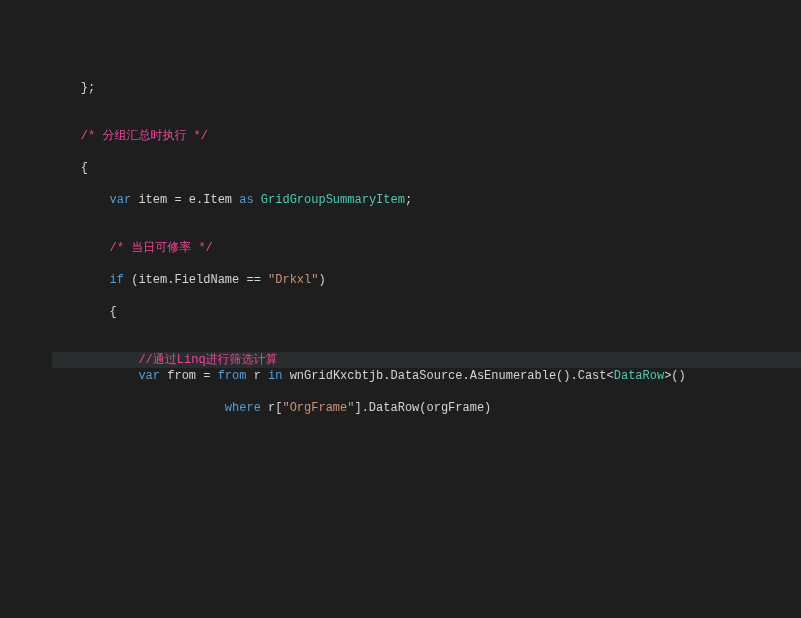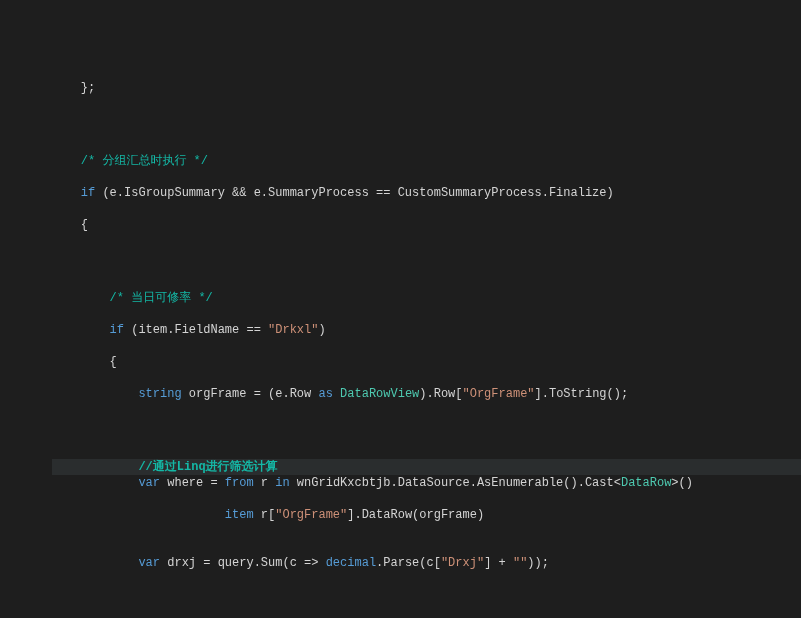--- a/index.html
+++ b/index.html
@@ -1,45 +1,43 @@
 <!DOCTYPE html>
 <html><head>
   <meta charset="utf-8">
   <style>
     * { margin:0; padding:0; box-sizing:border-box; }
     body { background:#1e1e1e; font-family:"Consolas","Courier New",monospace; font-size:12px; line-height:16px; color:#d4d4d4; padding:0 0 0 52px; white-space:pre; }
     .ln { display:block; }
-    .cm { color:#14b8a6;margin-top:25px; }
+    .cm { color:#ec4899; }
     .kw { color:#569cd6; }
     .st { color:#ce9178; }
     .tp { color:#4ec9b0; }
-    .hl { background:#2a2d2e; display:inline-block; width:100%;font-weight:bold; }
+    .hl { background:#2a2d2e; display:inline-block; width:100%; }
   </style>
 </head>
 <body>
 
 
 
 <div>
 <span class="ln">    };</span>
 <span class="ln"></span>
 <span class="ln cm">    /* 分组汇总时执行 */</span>
-<span class="ln">    <span class="kw">if</span><span> (e.IsGroupSummary &amp;&amp; e.SummaryProcess == CustomSummaryProcess.Finalize)</span></span>
 <span class="ln">    {</span>
+<span class="ln">        <span class="kw">var</span><span> item = e.Item </span><span class="kw">as</span><span class="tp"> GridGroupSummaryItem</span><span>;</span></span>
 <span class="ln"></span>
 <span class="ln cm">        /* 当日可修率 */</span>
 <span class="ln">        <span class="kw">if</span><span> (item.FieldName == </span><span class="st">"Drkxl"</span><span>)</span></span>
 <span class="ln">        {</span>
-<span class="ln">            <span class="kw">string</span><span> orgFrame = (e.Row </span><span class="kw">as</span><span class="tp"> DataRowView</span><span>).Row[</span><span class="st">"OrgFrame"</span><span>].ToString();</span></span>
 <span class="ln"></span>
 <span class="ln hl cm">            //通过Linq进行筛选计算</span>
-<span class="ln">            <span class="kw">var</span><span> where = </span><span class="kw">from</span><span> r </span><span class="kw">in</span><span> wnGridKxcbtjb.DataSource.AsEnumerable().Cast&lt;</span><span class="tp">DataRow</span><span>&gt;()</span></span>
-<span class="ln">                        <span class="kw">item</span><span> r[</span><span class="st">"OrgFrame"</span><span>].DataRow(orgFrame)</span></span>
+<span class="ln">            <span class="kw">var</span><span> from = </span><span class="kw">from</span><span> r </span><span class="kw">in</span><span> wnGridKxcbtjb.DataSource.AsEnumerable().Cast&lt;</span><span class="tp">DataRow</span><span>&gt;()</span></span>
+<span class="ln">                        <span class="kw">where</span><span> r[</span><span class="st">"OrgFrame"</span><span>].DataRow(orgFrame)</span></span>
 <span class="ln"></span>
-<span class="ln">            <span class="kw">var</span><span> drxj = query.Sum(c =&gt; </span><span class="kw">decimal</span><span>.Parse(c[</span><span class="st">"Drxj"</span><span>] + </span><span class="st">""</span><span>));</span></span>
 <span class="ln"></span>
 
 
 <span class="ln"></span>
 
 
 
 
 <span class="ln"></span>
 

